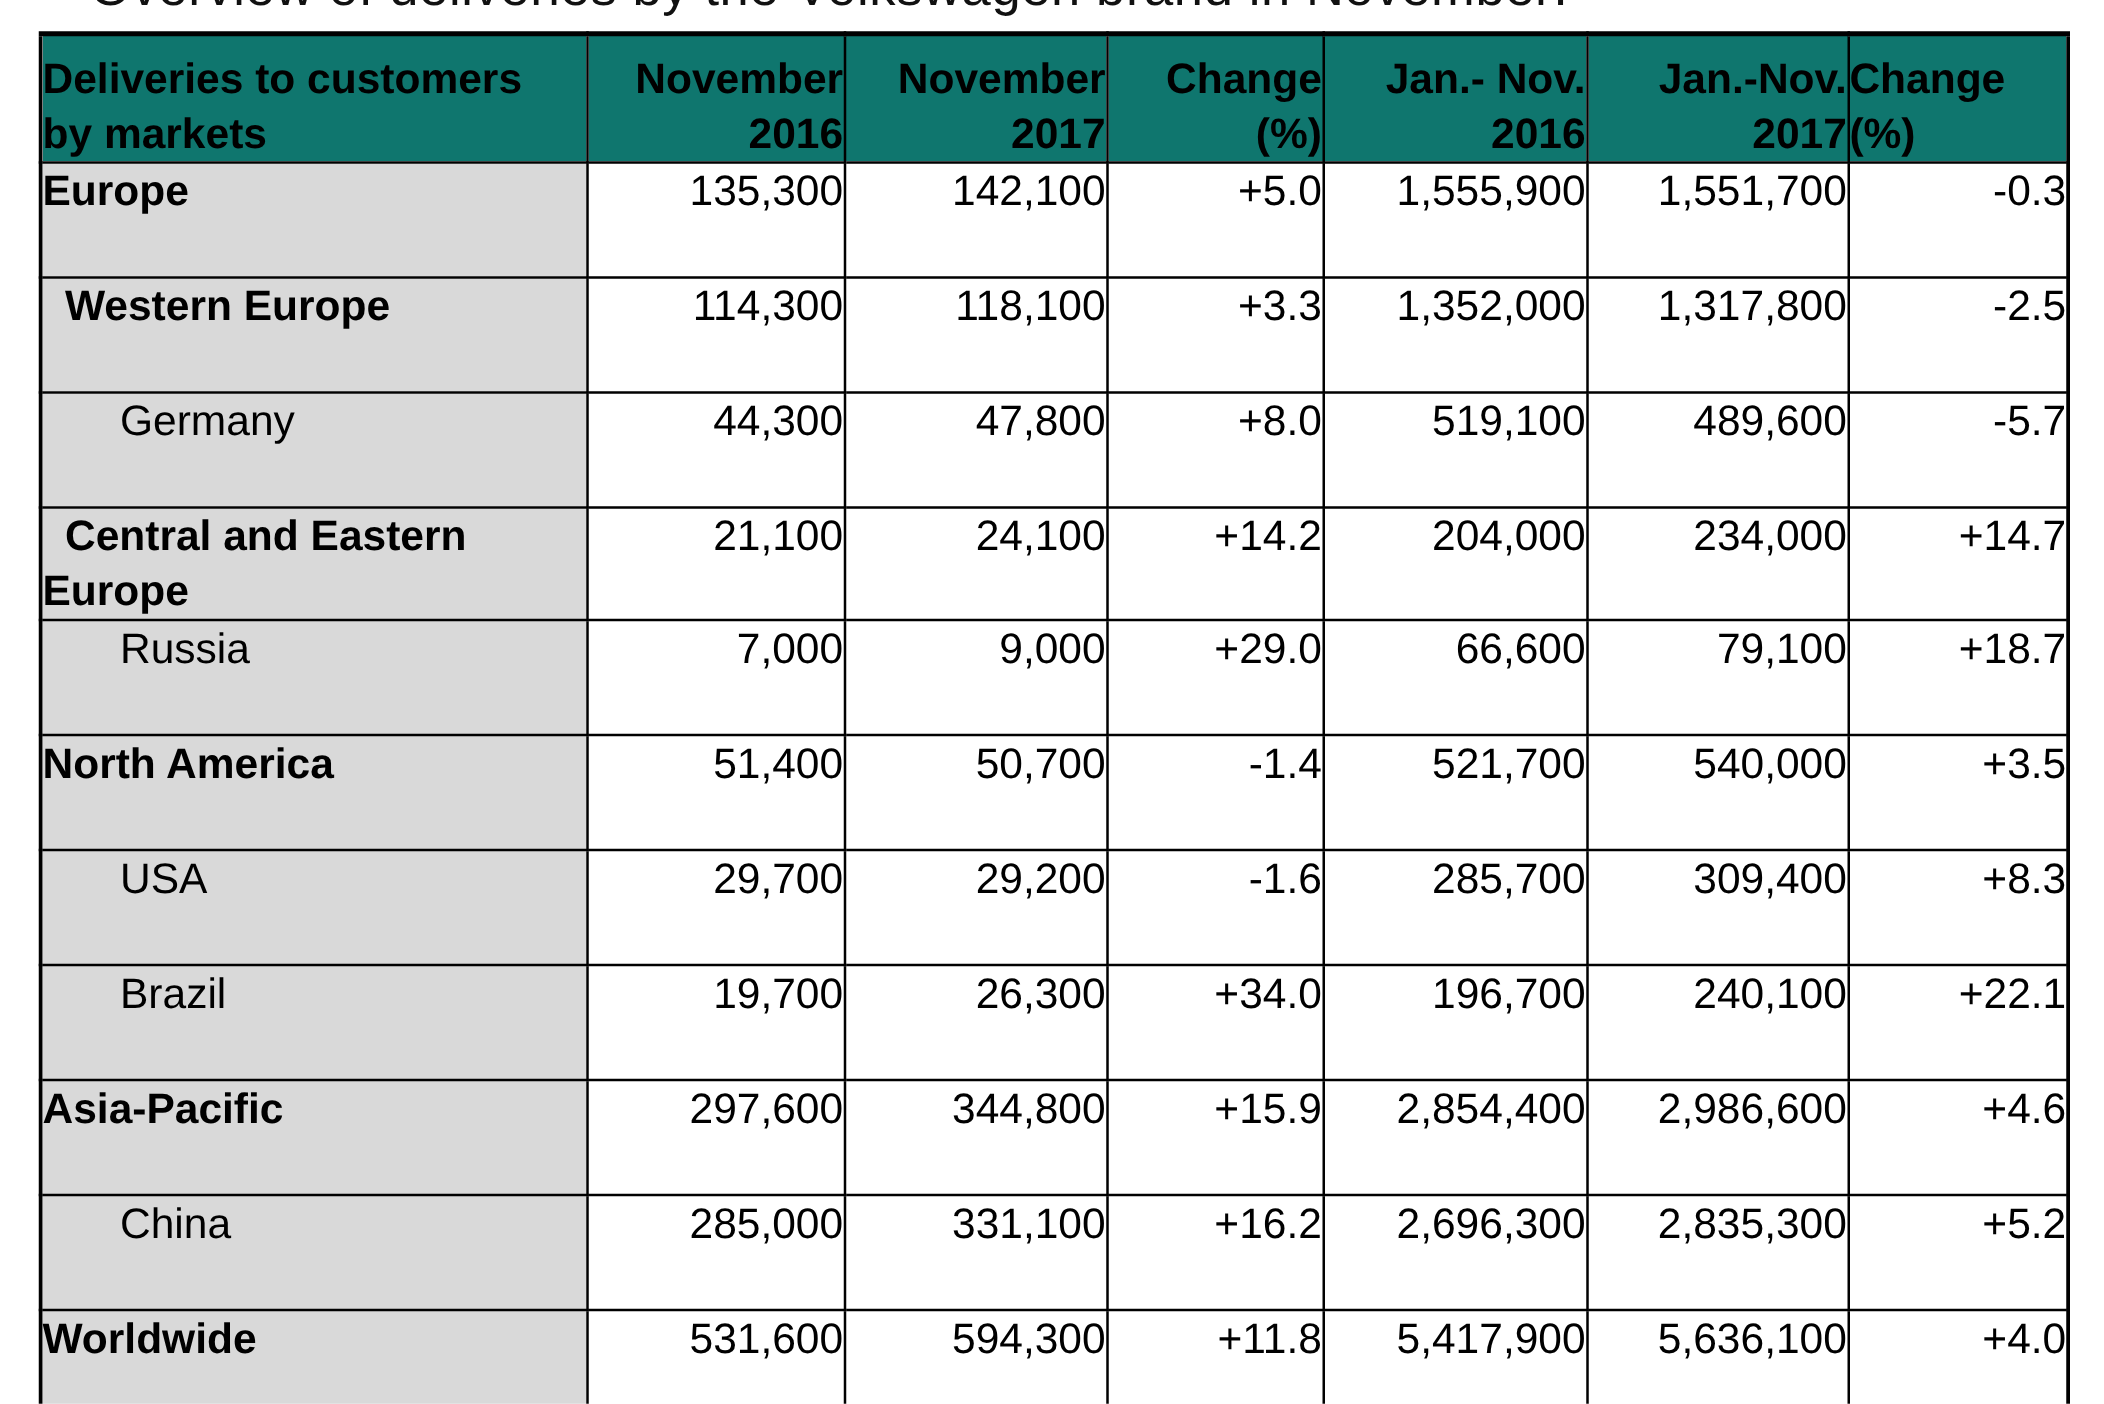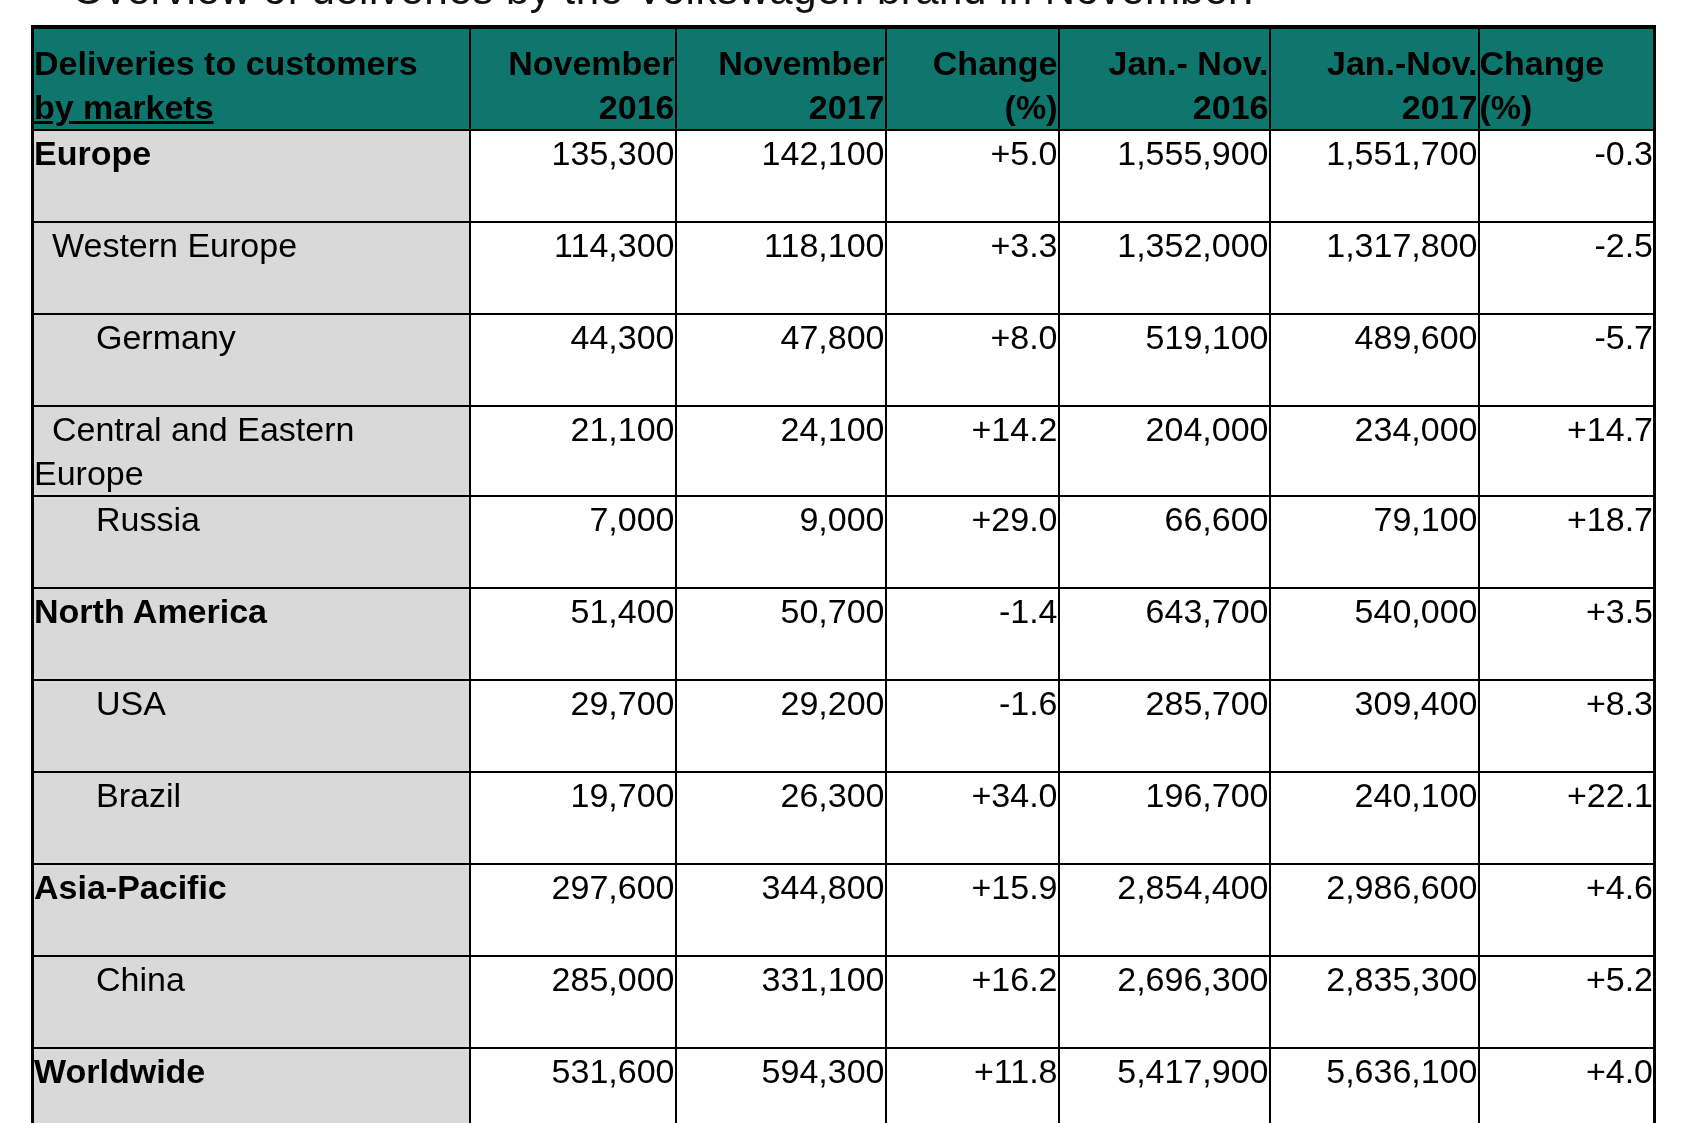--- a/index.html
+++ b/index.html
@@ -60,37 +60,37 @@
   th.h-num {
     text-align: right;
     padding-right: 20px;
     margin-left: 11px;
   }
   th.h-last {
     text-align: left;
     padding-left: 4px;
     padding-right: 2px;
   }
-  .underline { text-decoration: underline; }
+  .underline { }
   
   tr.row { height: 92px; }
   tr.row-tall { height: 84px; }
   td.market {
     background: #d9d9d9;
     text-align: left;
     padding: 20px 8px 0 18px;
     line-height: 46px;
   }
   td.num {
     background: #ffffff;
     text-align: right;
     padding: 20px 20px 0 4px;
   }
   .lvl0 td.market { font-weight: 700; text-indent: 0; }
-  .lvl1 td.market { font-weight: 400; text-indent: 18px; margin-top: 32px; }
+  .lvl1 td.market { font-weight: 700; text-indent: 18px; margin-top: 32px; }
   .lvl2 td.market { font-weight: 400; text-indent: 62px; }
 </style>
 </head>
 <body>
 
 <div class="page-title">Overview of deliveries by the Volkswagen brand in November:</div>
 
 <table class="deliveries">
   <colgroup>
     <col style="width:437px">
@@ -174,21 +174,21 @@
       <td class="num">+29.0</td>
       <td class="num">66,600</td>
       <td class="num">79,100</td>
       <td class="num">+18.7</td>
     </tr>
     <tr class="row lvl0">
       <td class="market">North America</td>
       <td class="num">51,400</td>
       <td class="num">50,700</td>
       <td class="num">-1.4</td>
-      <td class="num">643,700</td>
+      <td class="num">521,700</td>
       <td class="num">540,000</td>
       <td class="num">+3.5</td>
     </tr>
     <tr class="row lvl2">
       <td class="market">USA</td>
       <td class="num">29,700</td>
       <td class="num">29,200</td>
       <td class="num">-1.6</td>
       <td class="num">285,700</td>
       <td class="num">309,400</td>

